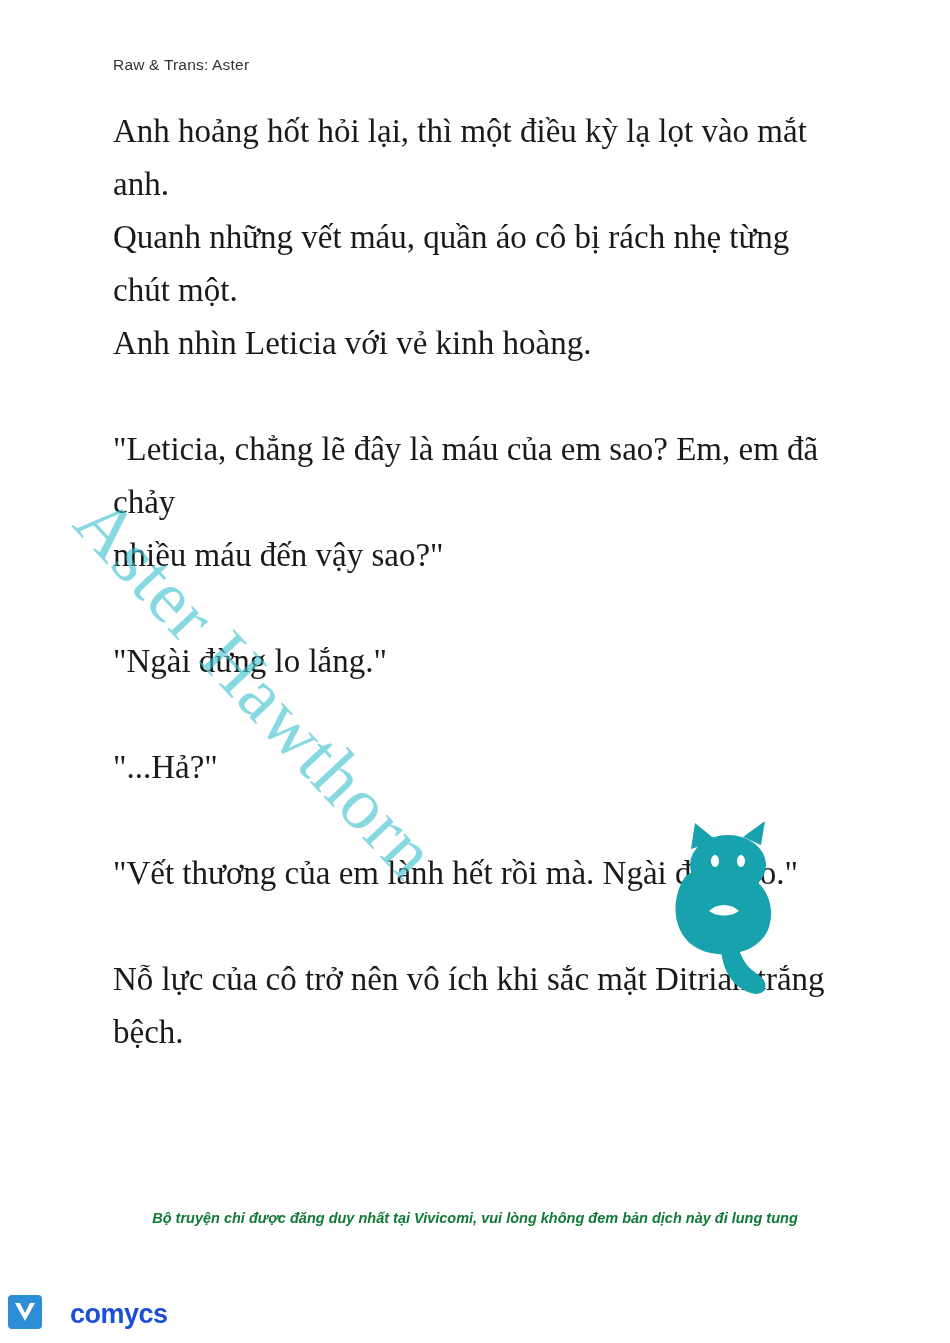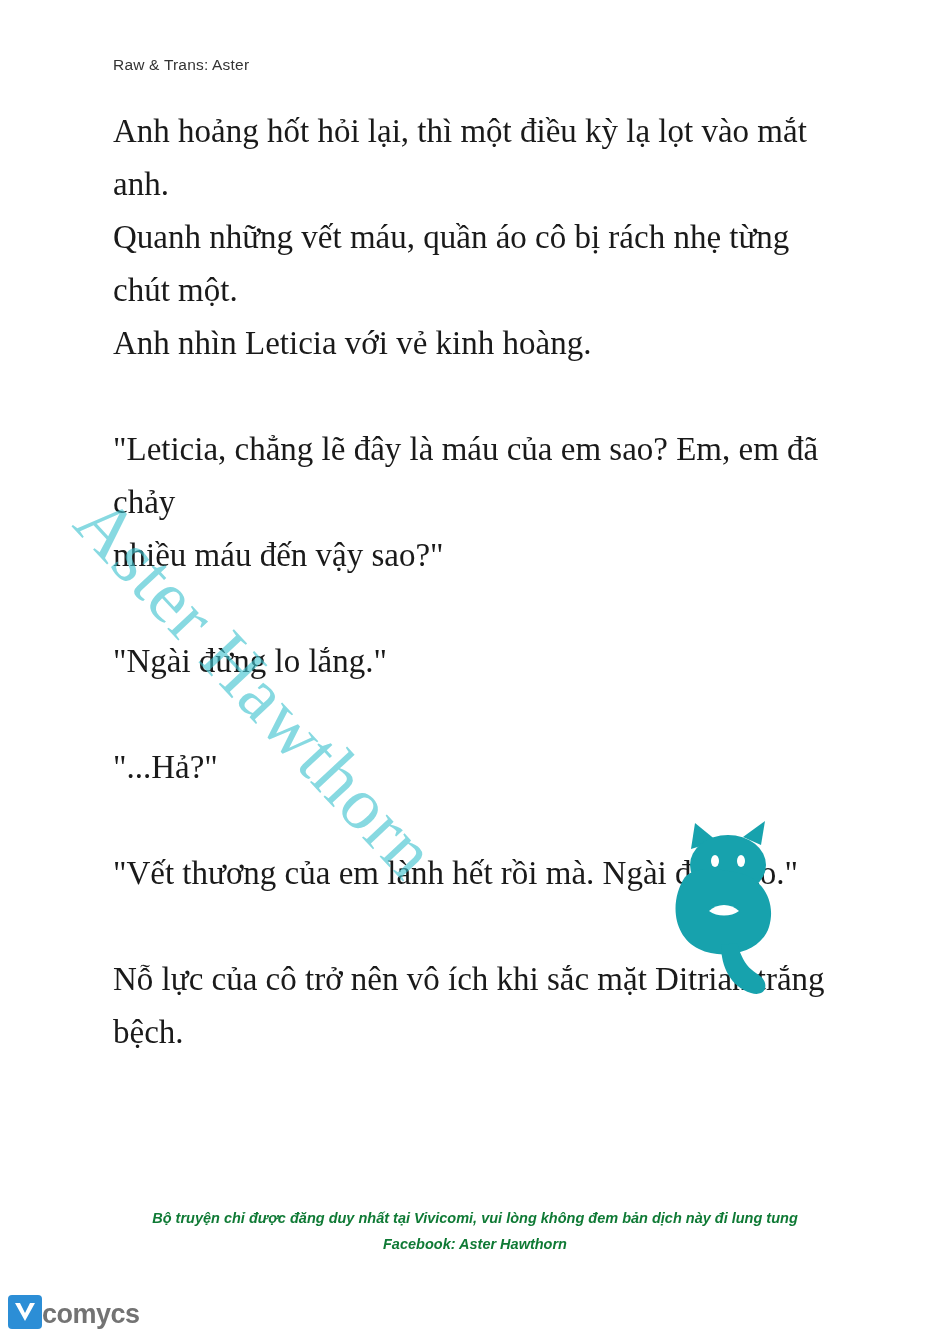--- a/index.html
+++ b/index.html
@@ -104,22 +104,23 @@
     width: 150px;
     height: 44px;
   }
   .brand-text {
     position: absolute;
     left: 34px;
     top: 6px;
     font-family: "Liberation Sans", sans-serif;
     font-weight: bold;
     font-size: 27px;
-    color: #737373;
+    color: #1d4ed8;
     letter-spacing: -0.5px;
+    padding-left: 28px;
   }
   .brand-v {
     position: absolute;
     left: 0;
     top: 2px;
     width: 34px;
     height: 34px;
   }
 </style>
 </head>
@@ -163,21 +164,20 @@
         <ellipse cx="50" cy="46" rx="4" ry="6"></ellipse>
         <ellipse cx="76" cy="46" rx="4" ry="6"></ellipse>
 
         <path d="M44 96 C52 88 66 88 74 96 C66 102 52 102 44 96 Z"></path>
       </g>
     </svg>
   </div>
 
   <div class="footer">
     <div>Bộ truyện chỉ được đăng duy nhất tại Vivicomi, vui lòng không đem bản dịch này đi lung tung</div>
-    <div>Facebook: Aster Hawthorn</div>
   </div>
 
   <div class="brand">
     <div class="brand-v">
       <svg viewBox="0 0 34 34" width="34" height="34" aria-hidden="true">
         <rect x="0" y="0" width="34" height="34" rx="4" fill="#2c8ed6"></rect>
         <path d="M7 8 L17 26 L27 8 L22 8 L17 18 L12 8 Z" fill="#ffffff"></path>
       </svg>
     </div>
     <div class="brand-text">comycs</div>

